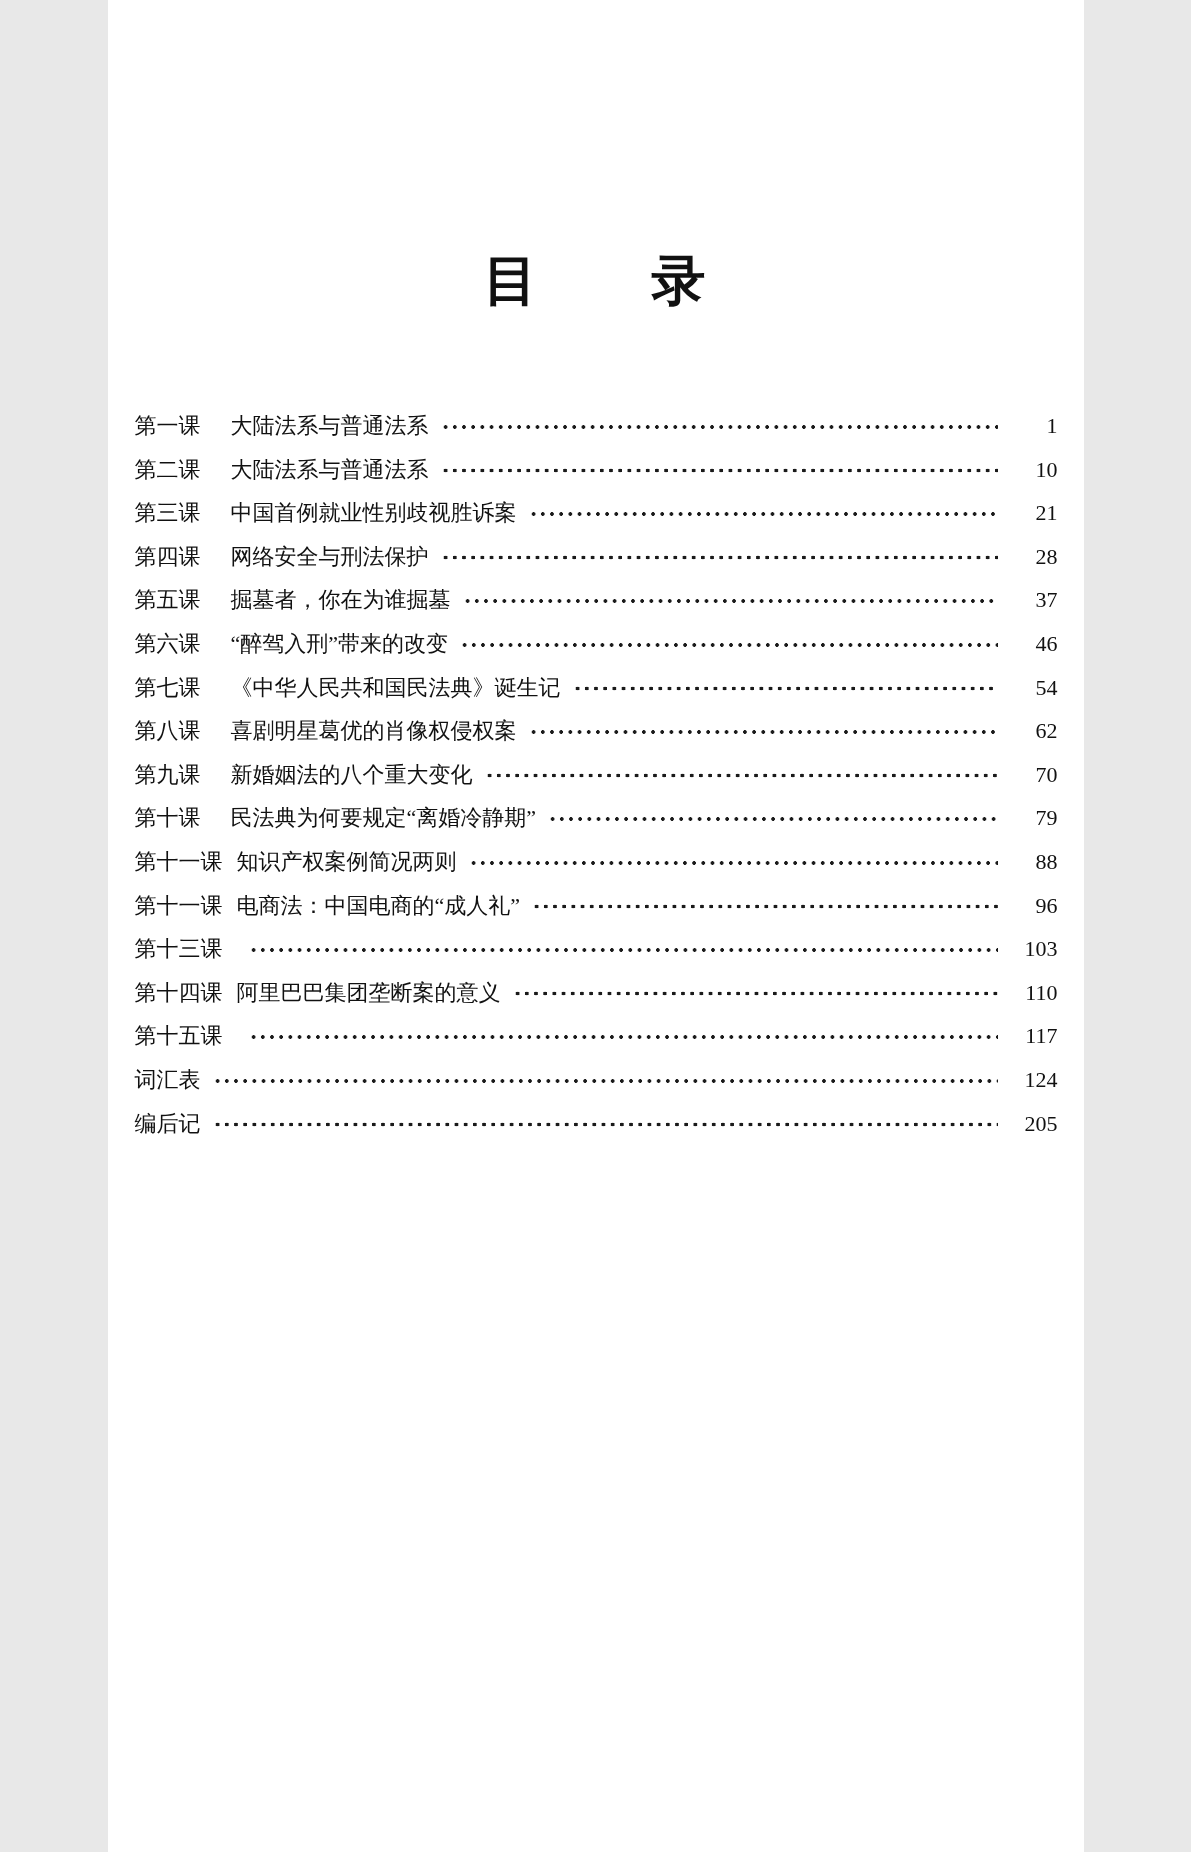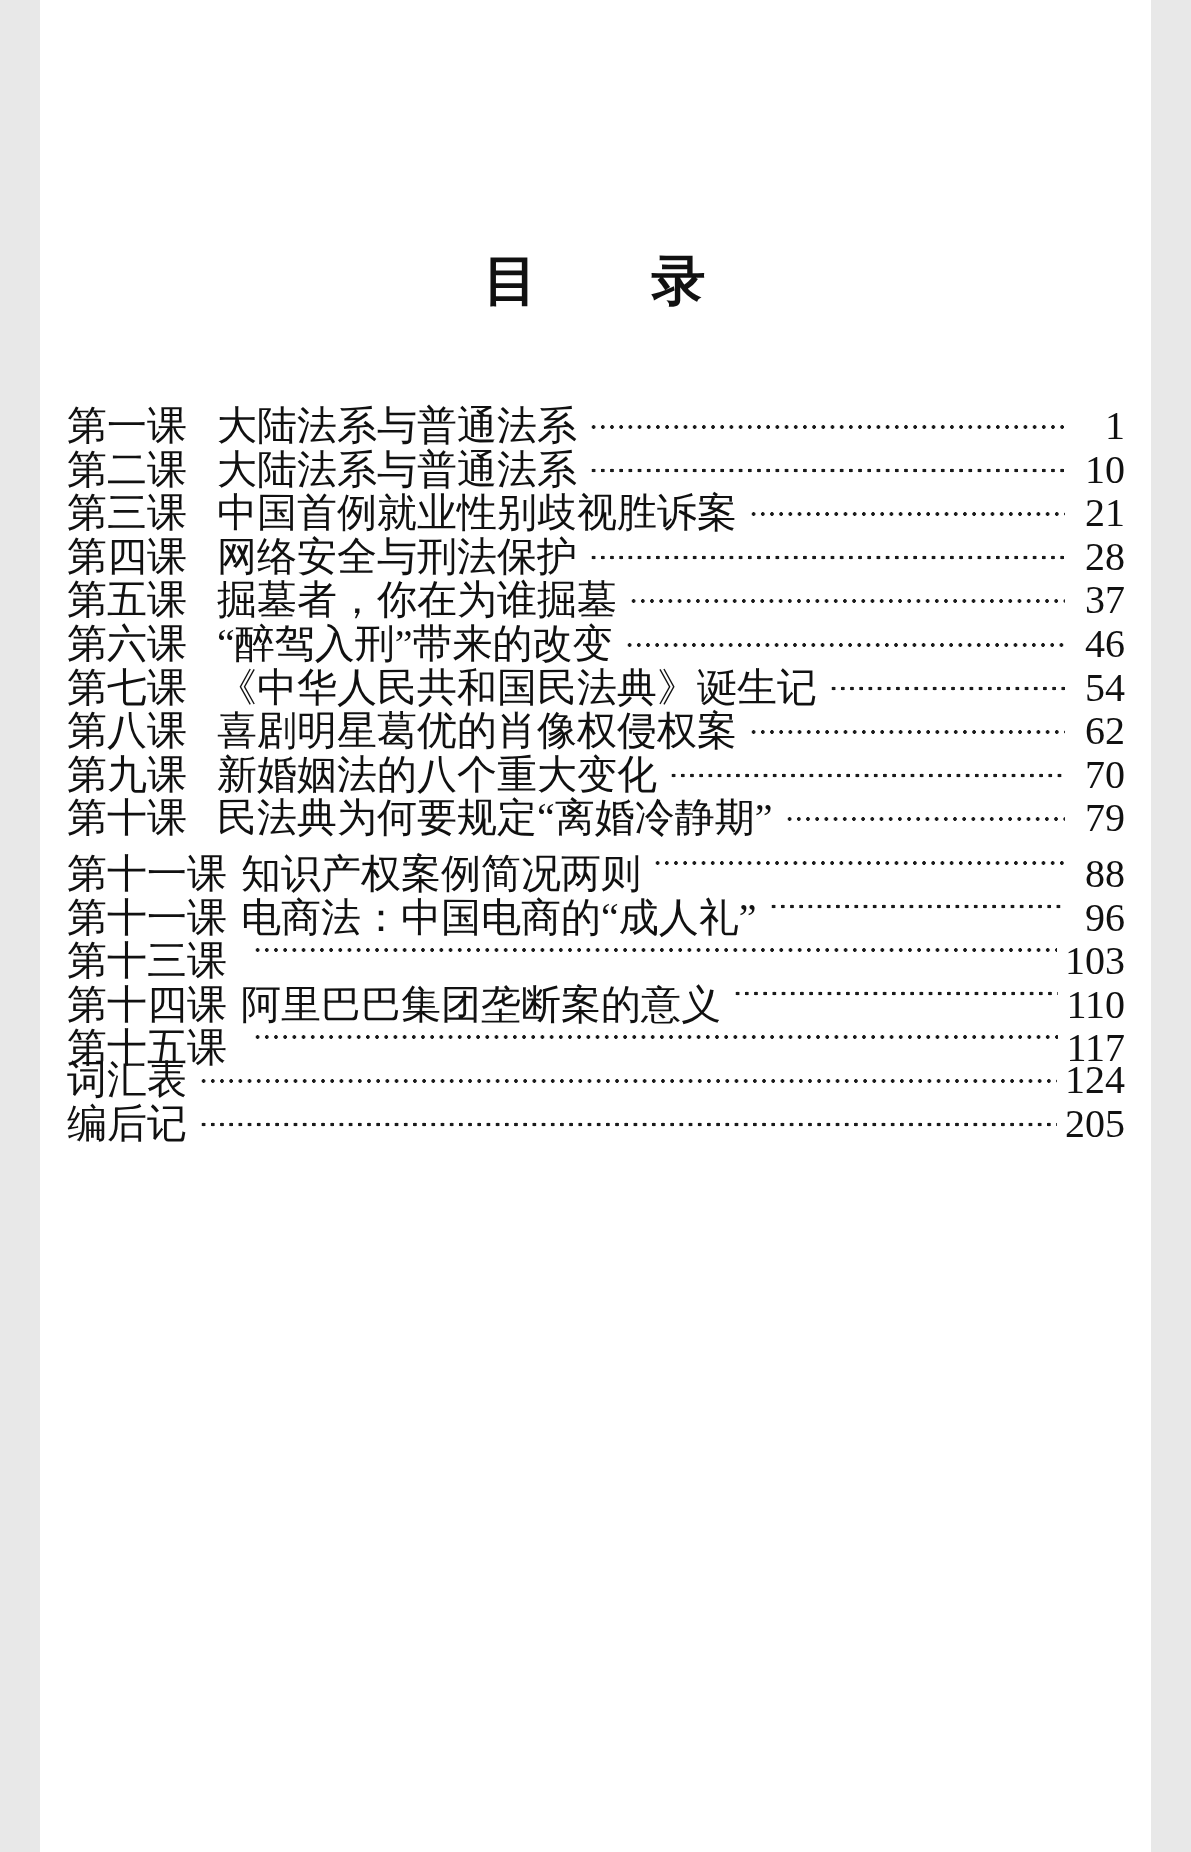--- a/index.html
+++ b/index.html
@@ -2,21 +2,21 @@
 <html><head>
 <meta charset="utf-8">
 <style>
   html, body { margin: 0; padding: 0; }
   body {
     background: #e8e8e8;
     font-family: "Liberation Serif", "DejaVu Serif", serif;
   }
   .page {
     position: relative;
-    width: 1111px;
+    width: 976px;
     height: 1852px;
     margin: 0 auto;
     background: #ffffff;
     color: #111111;
     overflow: hidden;
   }
   .doc-title {
     margin: 0;
     padding-top: 252px;
     text-align: center;
@@ -25,27 +25,27 @@
     font-weight: 700;
     letter-spacing: 2px;
     white-space: pre;
   }
   .toc {
     margin: 94px 26px 0 27px; 
   }
   .toc-row {
     display: flex;
     align-items: baseline;
-    font-size: 40px;
+    font-size: 22px;
     line-height: 43.6px;
     height: 43.6px;
     white-space: nowrap;
   }
   .toc-label { margin-right: 30px; }
-  .toc-label.wide { margin-right: 14px; margin-top: 12px; }
+  .toc-label.wide { margin-right: 14px; }
   .toc-label:empty { display: none; margin: 0; }
   .toc-dots {
     flex: 1 1 auto;
     align-self: stretch;
     margin: 0 8px 0 10px;
     background-image: radial-gradient(circle, #1a1a1a 1.7px, rgba(0,0,0,0) 2.1px);
     background-size: 9.2px 100%;
     background-repeat: repeat-x;
     background-position: 2px 1px;
     min-width: 30px;

